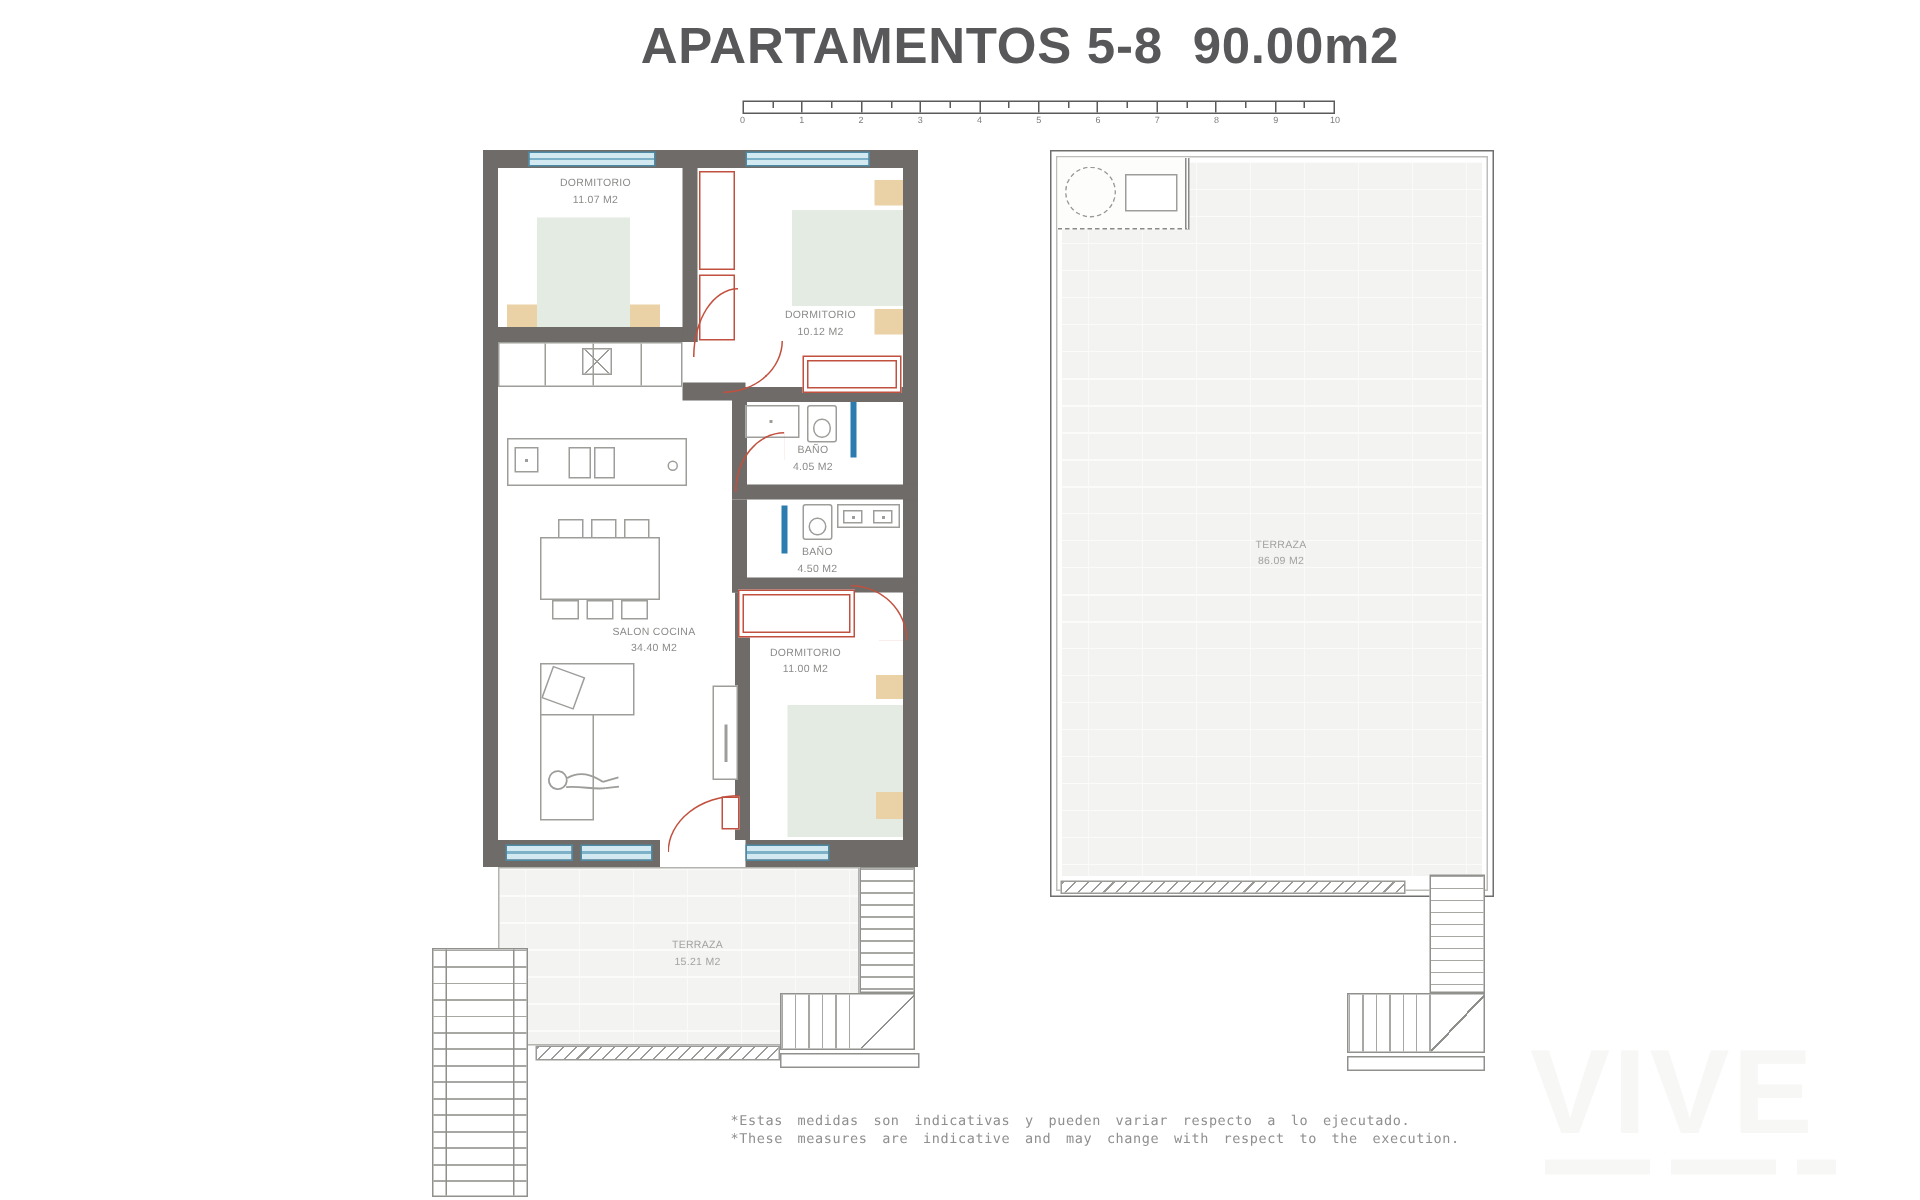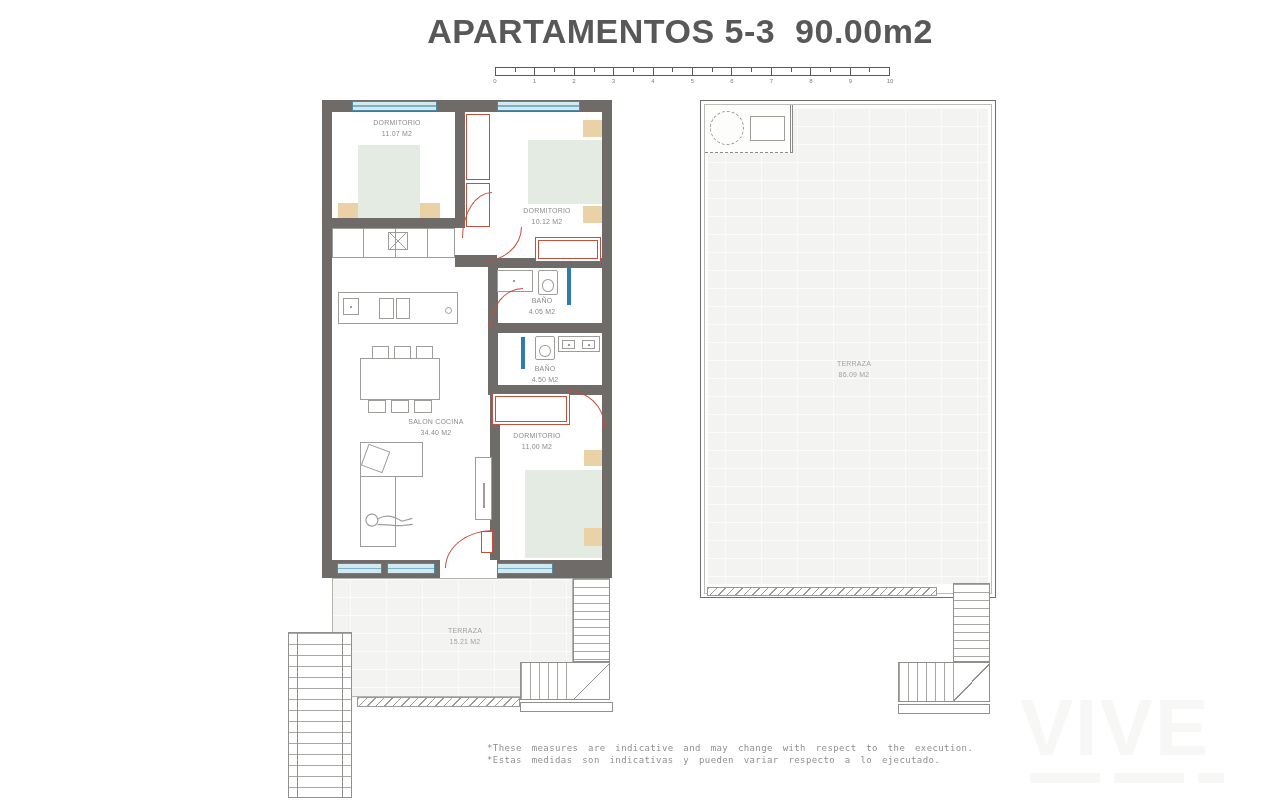--- a/index.html
+++ b/index.html
@@ -73,21 +73,21 @@
   .wm{position:absolute;left:1020px;top:688px;color:#f7f7f6;font-weight:800;
       font-size:80px;letter-spacing:2px;line-height:1}
   .wm-bars{position:absolute;left:1030px;top:773px;display:flex;gap:14px}
   .wm-bars i{display:block;height:10px;background:#f7f7f6}
 </style>
 </head>
 <body>
 
 <div class="canvas">
 
-  <h1 class="title">APARTAMENTOS 5-3  90.00m2</h1>
+  <h1 class="title">APARTAMENTOS 5-8  90.00m2</h1>
 
   <div class="scalebar">
     <div class="sb-bar">
         <i class="sb-cell"></i>
         <i class="sb-cell"></i>
         <i class="sb-cell"></i>
         <i class="sb-cell"></i>
         <i class="sb-cell"></i>
         <i class="sb-cell"></i>
         <i class="sb-cell"></i>
@@ -266,22 +266,22 @@
     <i class="hatch" style="left:6px;top:486px;width:230px;height:9px"></i>
   </div>
   <i class="sf v" style="left:953px;top:583px;width:37px;height:79px"></i>
   <div class="sf" style="left:898px;top:662px;width:92px;height:40px">
     <i class="abs" style="left:0;top:0;width:55px;height:100%;background-image:repeating-linear-gradient(to right,#a7a7a4 0 1px,transparent 1px 9px)"></i>
     <i class="diag" style="left:55px;top:0;width:36px;height:100%"></i>
   </div>
   <i class="sf" style="left:898px;top:704px;width:92px;height:10px"></i>
 
   <div class="foot">
+    <div>*Estas medidas son indicativas y pueden variar respecto a lo ejecutado.</div>
     <div>*These measures are indicative and may change with respect to the execution.</div>
-    <div>*Estas medidas son indicativas y pueden variar respecto a lo ejecutado.</div>
   </div>
 
   <div class="wm">VIVE</div>
   <div class="wm-bars">
     <i style="width:70px"></i>
     <i style="width:70px"></i>
     <i style="width:26px"></i>
   </div>
 
 </div>

